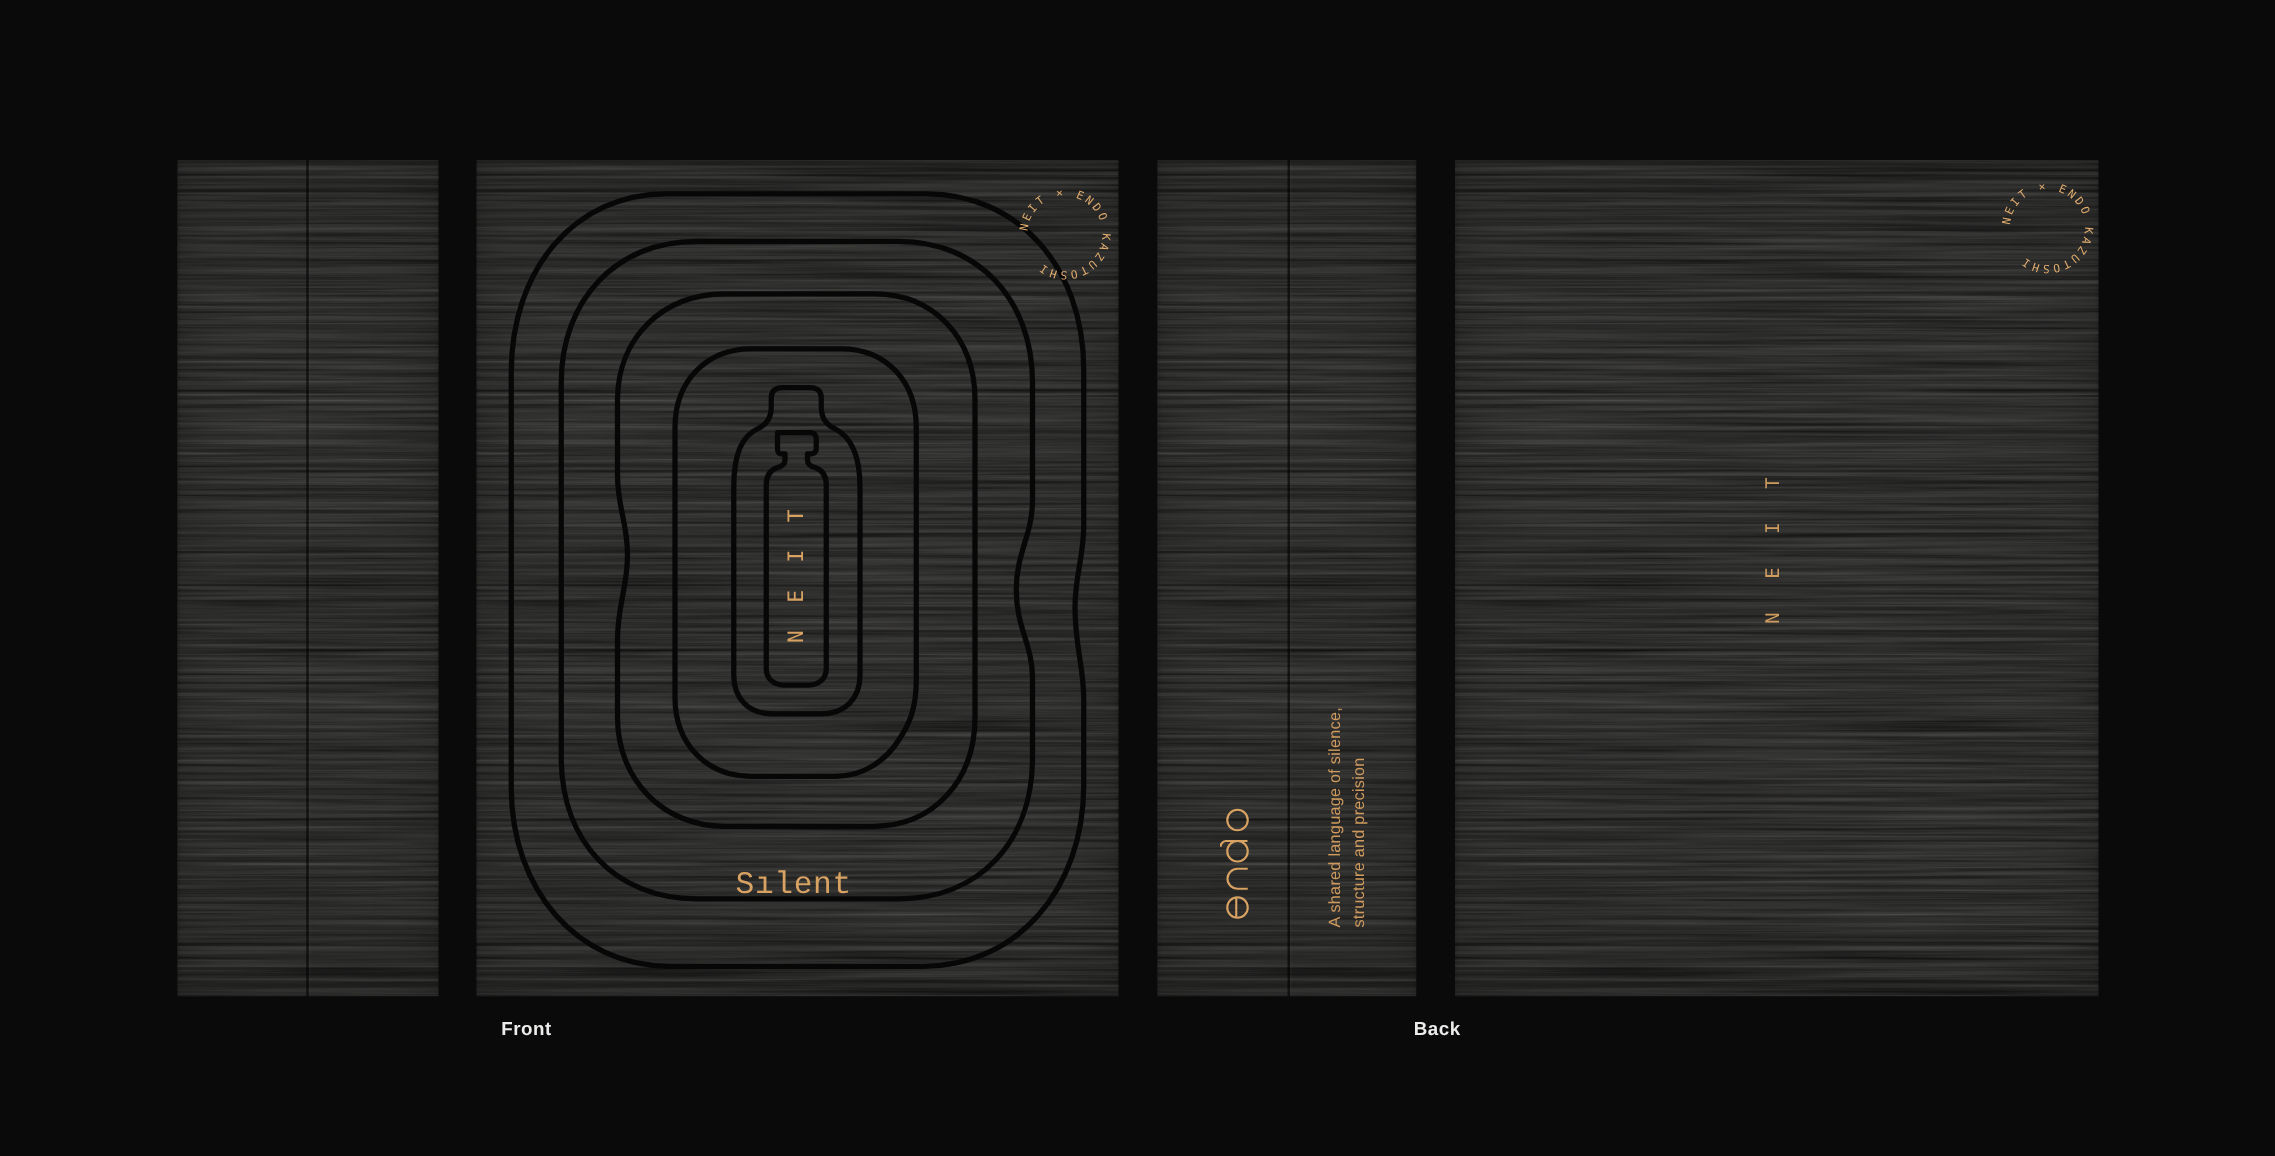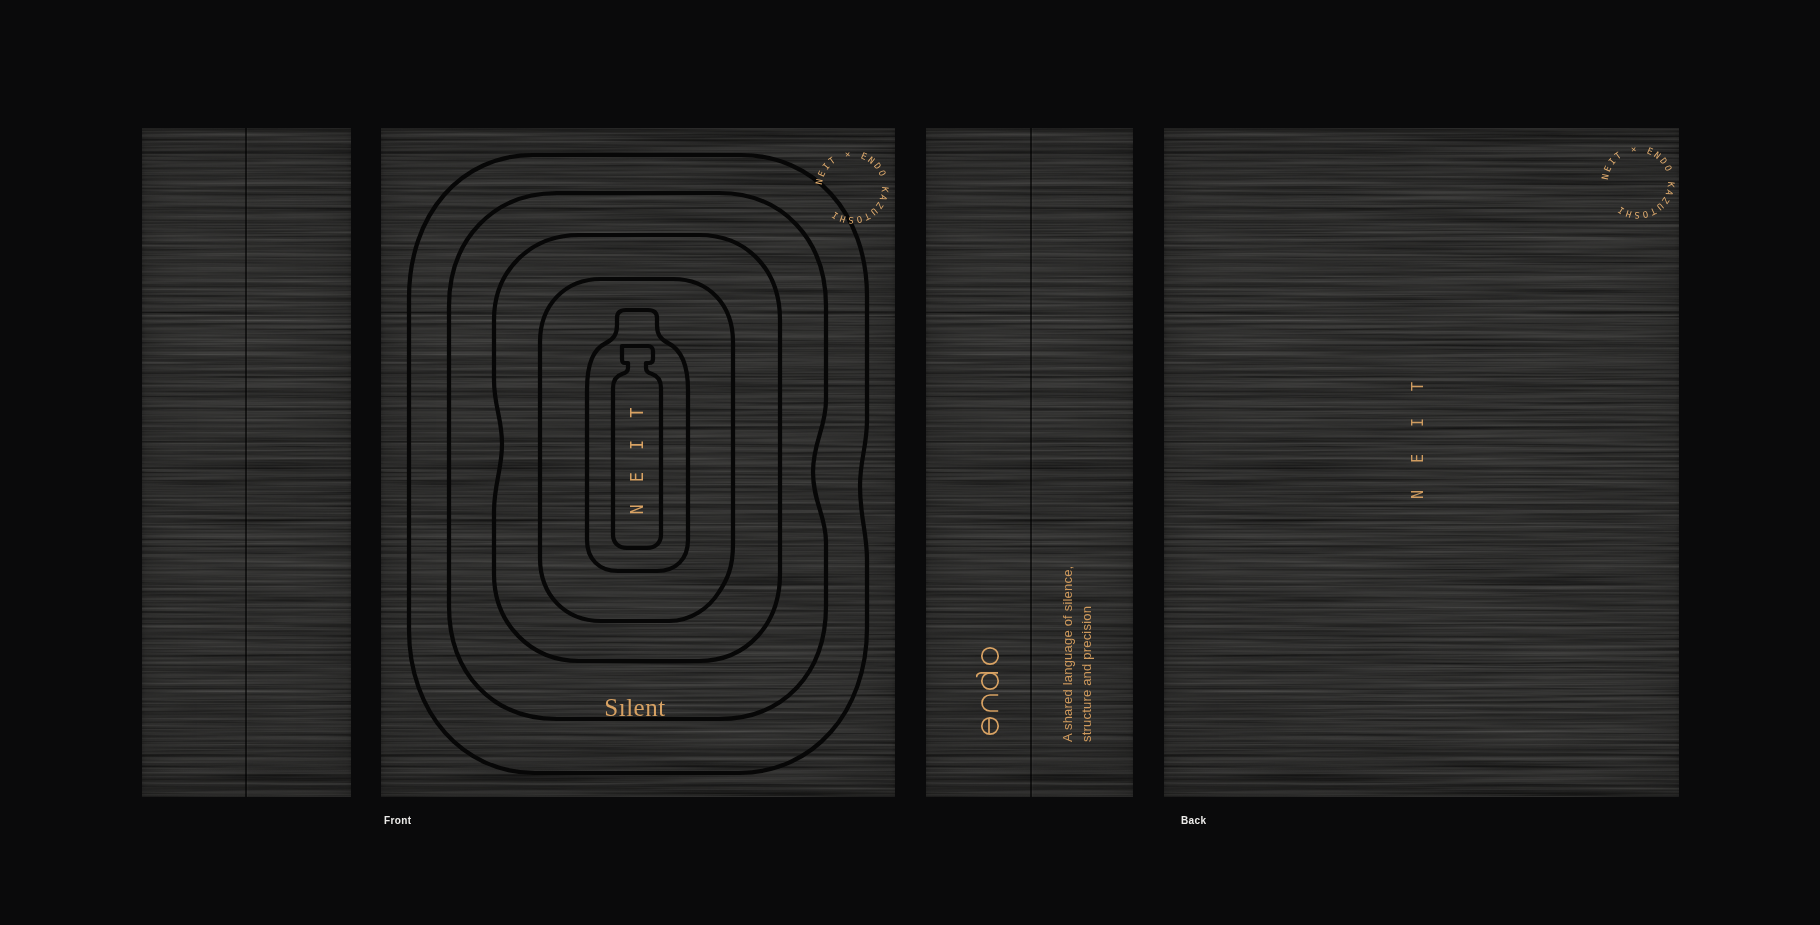--- a/index.html
+++ b/index.html
@@ -31,37 +31,37 @@
     position:absolute;transform:rotate(-90deg);
     font-family:"DejaVu Sans Mono",monospace;
     color:#d8a263;white-space:nowrap;text-align:center;
   }
   #front-wordmark{left:171px;top:322px;width:170px;height:22px;
     font-size:17px;letter-spacing:22px;text-indent:22px;line-height:22px;}
   #back-wordmark{left:184px;top:318px;width:140px;height:20px;
     font-size:15px;letter-spacing:27px;text-indent:27px;line-height:20px;opacity:.95;}
   .title-block{
     position:absolute;left:0;right:6px;top:566px;text-align:center;
-    font-family:Liberation Serif, serif;
+    font-family:Liberation Mono, monospace;
     font-size:25px;line-height:27px;color:#d8a263;letter-spacing:0.5px;
   }
   .badge{position:absolute;width:84px;height:84px;}
   #front-badge{left:429px;top:17px;}
   #back-badge{left:432px;top:12px;}
   .rot-origin{position:absolute;transform:rotate(-90deg);transform-origin:0 0;}
   #endo-logo-wrap{left:50px;top:609px;width:92px;height:26px;}
   #spine-tagline{left:132px;top:614px;width:176px;height:40px;
     font-size:13px;line-height:19px;color:#cf9a5d;letter-spacing:0.2px;white-space:nowrap;}
   
   .caption{
-    position:absolute;top:815px;color:#edecea;font-size:10px;font-weight:bold;
-    letter-spacing:0.4px;font-family:"Liberation Sans",sans-serif;
+    position:absolute;top:815px;color:#edecea;font-size:15px;font-weight:bold;
+    letter-spacing:0.4px;font-family:"Liberation Sans",sans-serif;margin-left:17px;
   }
   #caption-front{left:384px;}
-  #caption-back{left:1181px;}
+  #caption-back{left:1114px;}
 </style>
 </head>
 <body>
 
 <svg width="0" height="0" style="position:absolute" aria-hidden="true">
   <defs>
     <filter id="woodf" x="0" y="0" width="100%" height="100%">
       <feTurbulence type="fractalNoise" baseFrequency="0.006 0.38" numOctaves="4" seed="11" result="n"></feTurbulence>
       <feColorMatrix in="n" type="matrix" values="0 0 0 0 0
                 0 0 0 0 0

